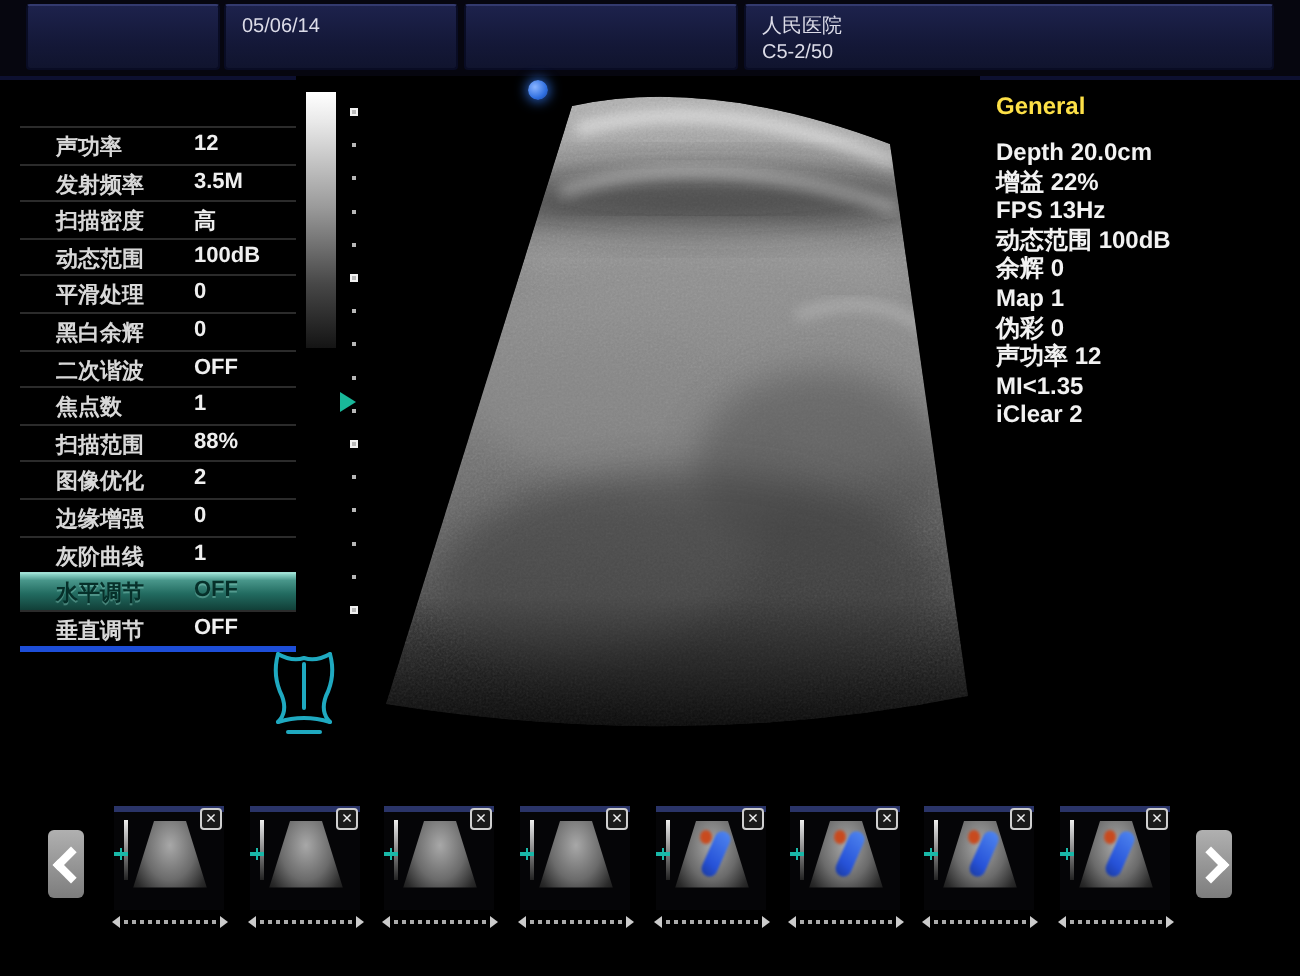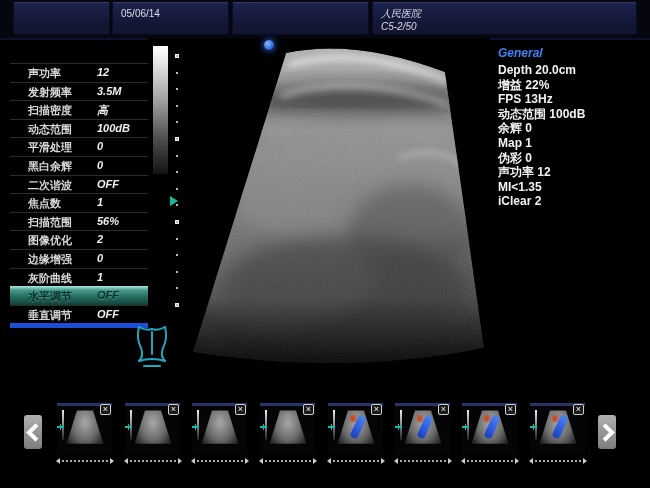--- a/index.html
+++ b/index.html
@@ -7,28 +7,28 @@
           font-family:"Liberation Sans",sans-serif;color:#e8e8e8;}
 
   
   #header{position:absolute;left:0;top:0;width:650px;height:38px;background:#06060f;border-bottom:2px solid #0d1030;}
   .hbox{position:absolute;top:2px;height:33px;background:linear-gradient(180deg,#1d224c 0%,#141838 60%,#10142e 100%);
         border:1px solid #090c24;border-top-color:#333a6e;border-radius:2px;box-sizing:border-box;
         font-size:10px;line-height:13px;color:#dcdce8;padding:4px 0 0 8px;}
   .hbox1{left:13px;width:97px;}
   .hbox2{left:112px;width:117px;}
   .hbox3{left:232px;width:137px;}
-  .hbox4{left:372px;width:265px;font-style:italic;}
+  .hbox4{left:372px;width:265px;}
 
   
   #params{position:absolute;left:10px;top:63px;width:138px;}
   .prow{position:relative;height:17.6px;border-top:1px solid #2b2b2b;font-size:11px;font-weight:bold;}
-  .prow:last-child{border-bottom:5px solid #1d4ed8;}
+  .prow:last-child{border-bottom:3px solid #1d4ed8;}
   .prow .lbl{position:absolute;left:18px;top:2px;color:#d8d8d8;text-align:center;}
-  .prow .val{position:absolute;left:87px;top:2px;color:#efefef;font-style:italic;}
+  .prow .val{position:absolute;left:87px;top:2px;color:#efefef;}
   .prow.hl{background:linear-gradient(180deg,#8fd8cb 0%,#48968a 18%,#226b60 55%,#113f38 100%);
            border-top-color:#9fe0d4;}
   .prow.hl .lbl,.prow.hl .val{color:#06302a;text-shadow:0 1px 0 rgba(160,230,215,.35);}
 
   
   #imageArea{position:absolute;left:148px;top:38px;width:342px;height:352px;background:#000;}
   #grayBar{position:absolute;left:5px;top:8px;width:15px;height:128px;
            background:linear-gradient(180deg,#ffffff 0%,#e8e8e8 12%,#9a9a9a 45%,#474747 75%,#141414 100%);}
   #dotsSmall{position:absolute;left:28px;top:17px;width:2px;height:252px;
              background:repeating-linear-gradient(180deg,#b8b8b8 0 2px,transparent 2px 16.6px);}
@@ -36,21 +36,21 @@
            background:repeating-linear-gradient(180deg,#f0f0f0 0 4px,transparent 4px 83px);}
   #focusArrow{position:absolute;left:22px;top:158px;width:0;height:0;
               border-left:8px solid #19b89a;border-top:5px solid transparent;border-bottom:5px solid transparent;}
   #probeDot{position:absolute;left:116px;top:2px;width:10px;height:10px;border-radius:50%;
             background:radial-gradient(circle at 35% 35%,#8ab4ff,#2f6fe0 60%,#1b3f92);
             box-shadow:0 0 6px 1px rgba(47,111,224,.8);}
   #bodyMarker{position:absolute;left:-15px;top:282px;}
 
   
   #info{position:absolute;left:498px;top:46px;width:150px;font-size:12px;font-weight:bold;}
-  #infoTitle{color:#3b82f6;margin-bottom:3px;font-style:italic;}
+  #infoTitle{color:#fde047;margin-bottom:9px;}
   .iline{color:#f2f2f2;line-height:14.6px;white-space:nowrap;}
 
   
   #filmstrip{position:absolute;left:0;top:398px;width:650px;height:90px;}
   .navBtn{position:absolute;top:17px;width:18px;height:34px;background:linear-gradient(180deg,#b0b0b0,#7d7d7d);
           border:none;border-radius:3px;cursor:pointer;display:flex;align-items:center;justify-content:center;padding:0;}
   #prevBtn{left:24px;} #nextBtn{left:598px;}
   .chev{width:9px;height:9px;border-left:4px solid #fff;border-bottom:4px solid #fff;}
   .chev.left{transform:rotate(45deg);margin-left:4px;}
   .chev.right{transform:rotate(-135deg);margin-right:4px;}
@@ -124,21 +124,21 @@
     <div class="prow">
       <span class="lbl">二次谐波</span>
       <span class="val">OFF</span>
       </div>
     <div class="prow">
       <span class="lbl">焦点数</span>
       <span class="val">1</span>
       </div>
     <div class="prow">
       <span class="lbl">扫描范围</span>
-      <span class="val">56%</span>
+      <span class="val">88%</span>
       </div>
     <div class="prow">
       <span class="lbl">图像优化</span>
       <span class="val">2</span>
       </div>
     <div class="prow">
       <span class="lbl">边缘增强</span>
       <span class="val">0</span>
       </div>
     <div class="prow">

